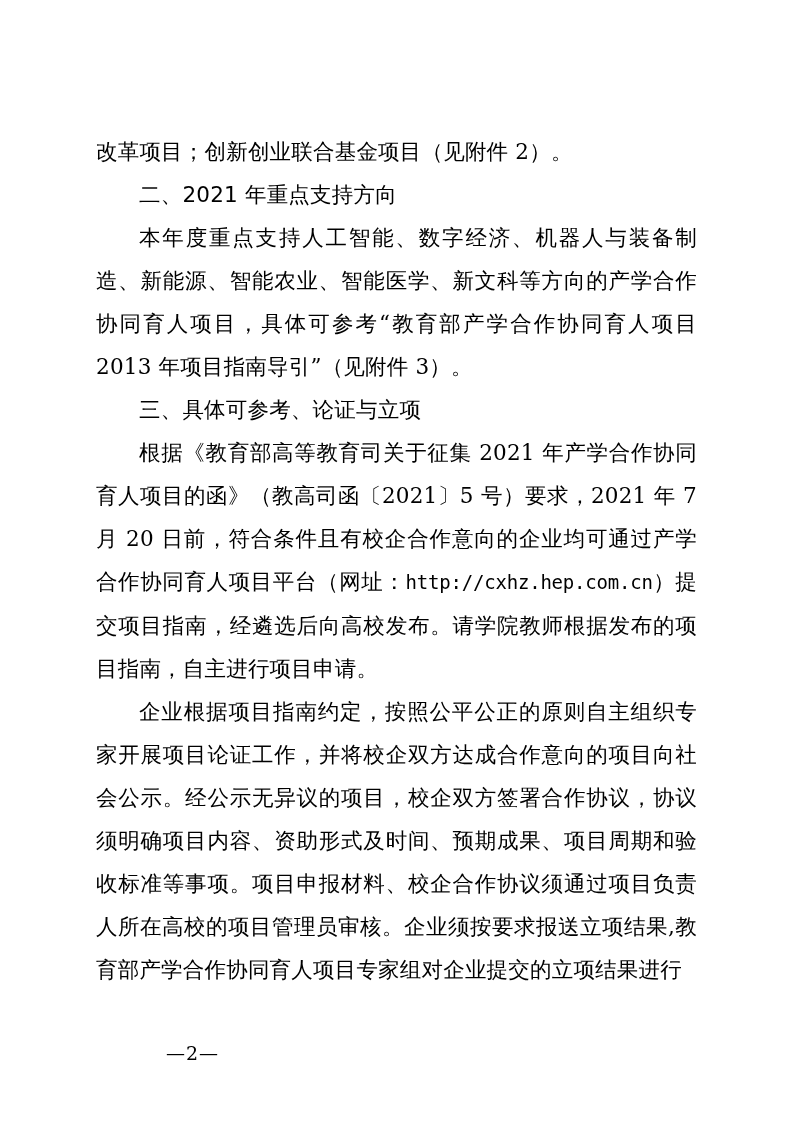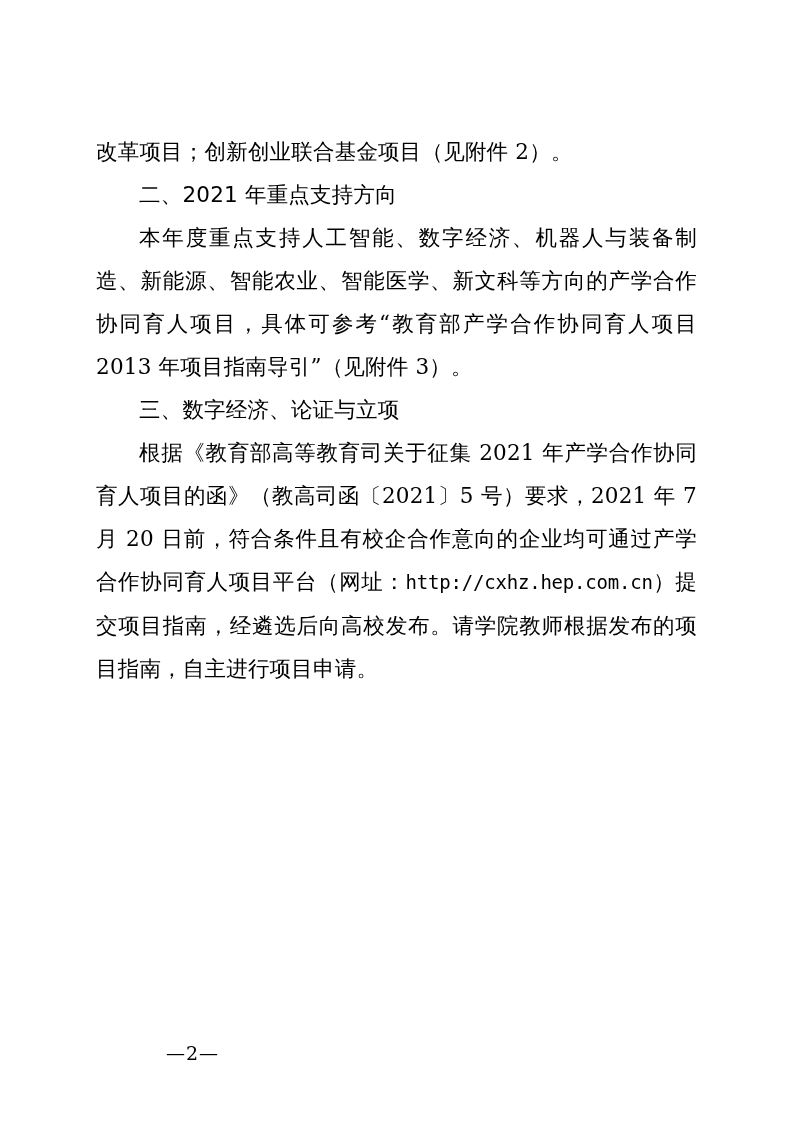--- a/index.html
+++ b/index.html
@@ -72,23 +72,24 @@
 
 <div class="page">
   <div class="doc-body">
 
     <p class="para">改革项目；创新创业联合基金项目（见附件 2）。</p>
 
     <h2 class="section">二、2021 年重点支持方向</h2>
 
     <p class="indent">本年度重点支持人工智能、数字经济、机器人与装备制造、新能源、智能农业、智能医学、新文科等方向的产学合作协同育人项目，具体可参考“教育部产学合作协同育人项目 2013 年项目指南导引”（见附件 3）。</p>
 
-    <h2 class="section">三、数字经济、论证与立项</h2>
+    <h2 class="section">三、具体可参考、论证与立项</h2>
 
     <p class="indent"><span>根据《教育部高等教育司关于征集 2021 年产学合作协同育人项目的函》（教高司函〔2021〕5 号）要求，2021 年 7 月 20 日前，符合条件且有校企合作意向的企业均可通过产学合作协同育人项目平台（网址：</span><span class="url">http://cxhz.hep.com.cn</span><span>）提交项目指南，经遴选后向高校发布。请学院教师根据发布的项目指南，自主进行项目申请。</span></p>
 
+    <p class="indent">企业根据项目指南约定，按照公平公正的原则自主组织专家开展项目论证工作，并将校企双方达成合作意向的项目向社会公示。经公示无异议的项目，校企双方签署合作协议，协议须明确项目内容、资助形式及时间、预期成果、项目周期和验收标准等事项。项目申报材料、校企合作协议须通过项目负责人所在高校的项目管理员审核。企业须按要求报送立项结果,教育部产学合作协同育人项目专家组对企业提交的立项结果进行</p>
 
   </div>
 
   <div class="footer">
     <span class="page-number">—2—</span>
   </div>
 </div>
 
 </body></html>

